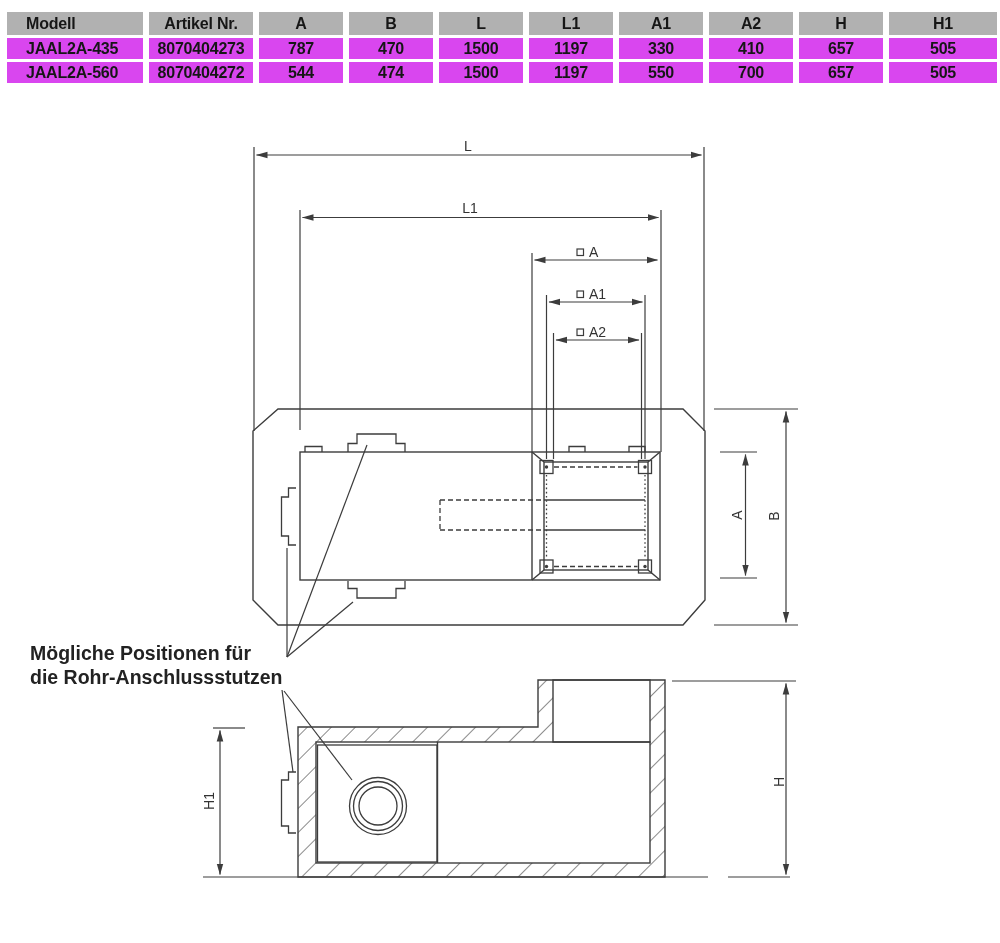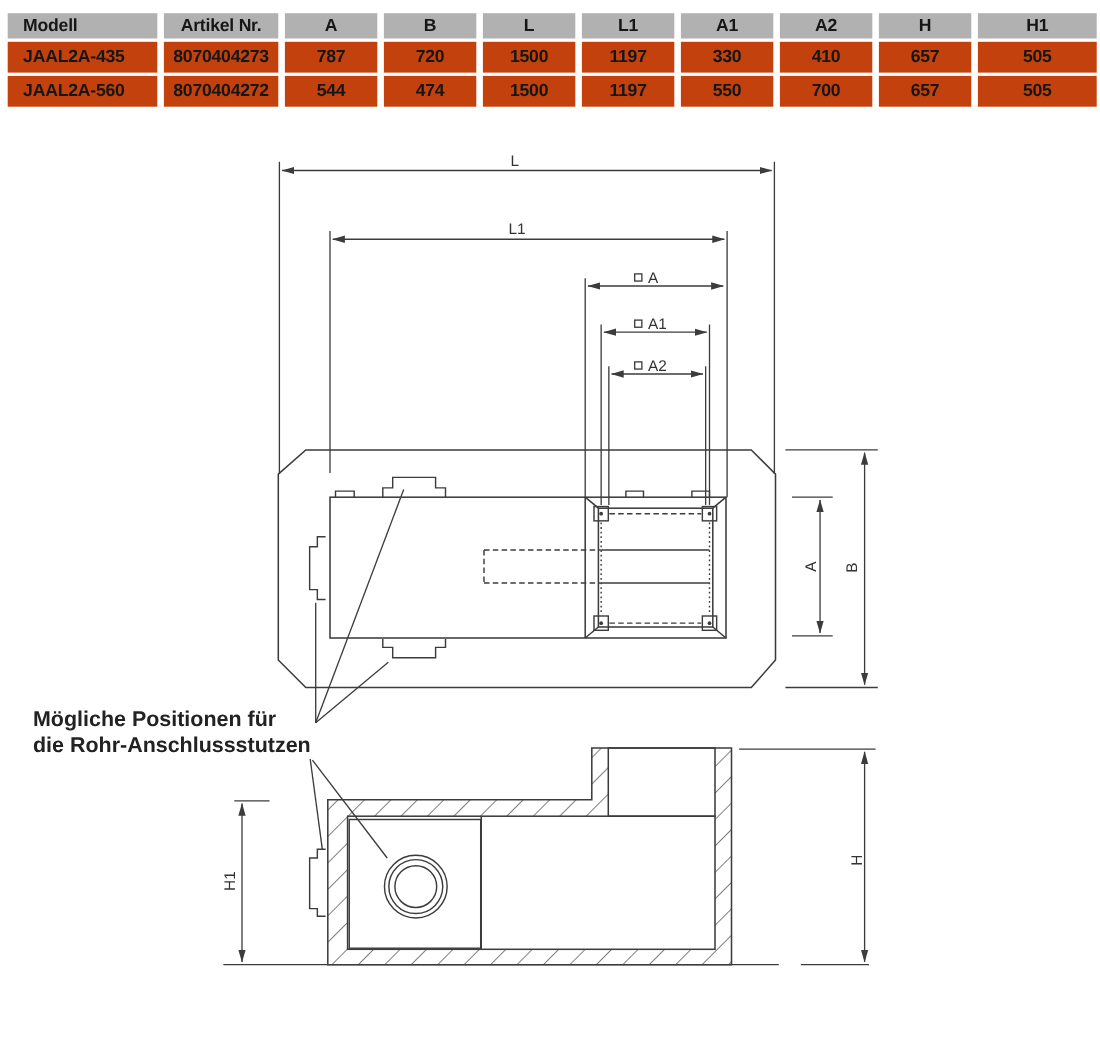--- a/index.html
+++ b/index.html
@@ -11,22 +11,22 @@
     display:grid;
     grid-template-columns:136px 104px 84px 84px 84px 84px 84px 84px 84px 108px;
     column-gap:6px;row-gap:3px;
   }
   .spec-table .cell{
     display:flex;align-items:center;justify-content:center;
     font-weight:bold;font-size:16px;color:#161616;
     letter-spacing:-0.2px;white-space:nowrap;
   }
   .spec-table .th{background:#b1b1b1;height:23px;}
-  .spec-table .td{background:#c2410c;height:28px;}
-  .spec-table .left{justify-content:flex-start;padding-left:14px;}
+  .spec-table .td{background:#d946ef;height:21px;}
+  .spec-table .left{justify-content:flex-start;padding-left:19px;}
 
   
   .drawing{position:absolute;left:0;top:0;width:1000px;height:943px;}
   .drawing svg{display:block;}
   text{font-family:"Liberation Sans",sans-serif;}
   .dimlbl{font-size:14px;fill:#333333;}
   .note{font-size:19.5px;font-weight:bold;fill:#222222;}
 </style>
 </head>
 <body>
@@ -192,21 +192,21 @@
   <div class="cell th">L</div>
   <div class="cell th">L1</div>
   <div class="cell th">A1</div>
   <div class="cell th">A2</div>
   <div class="cell th">H</div>
   <div class="cell th">H1</div>
 
   <div class="cell td left">JAAL2A-435</div>
   <div class="cell td">8070404273</div>
   <div class="cell td">787</div>
-  <div class="cell td">720</div>
+  <div class="cell td">470</div>
   <div class="cell td">1500</div>
   <div class="cell td">1197</div>
   <div class="cell td">330</div>
   <div class="cell td">410</div>
   <div class="cell td">657</div>
   <div class="cell td">505</div>
 
   <div class="cell td left">JAAL2A-560</div>
   <div class="cell td">8070404272</div>
   <div class="cell td">544</div>

